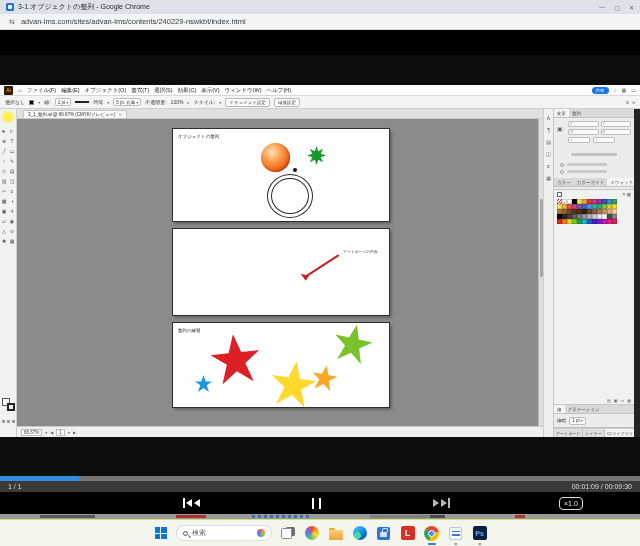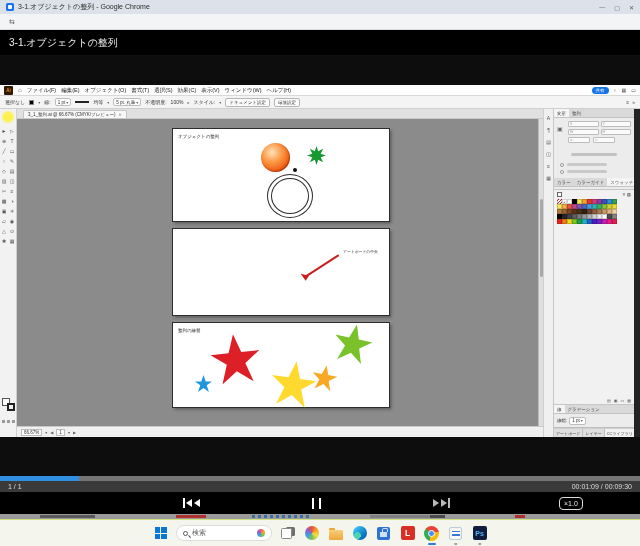--- a/index.html
+++ b/index.html
@@ -184,25 +184,23 @@
     <span class="t">3-1.オブジェクトの整列 - Google Chrome</span>
     <span class="wctrl">
       <span>—</span>
       <span>▢</span>
       <span>✕</span>
     </span>
   </div>
 
   <div class="urlbar">
     <span class="swap-ico">⇆</span>
-  </div>
-
-  <div class="pagehdr">
-    <span>3-1.オブジェクトの整列</span>
-  </div>
+    <span class="u">advan-lms.com/sites/advan-lms/contents/240229-nswkbt/index.html</span>
+  </div>
+
 
   <div class="video">
     <div class="ai">
 
       <div class="menubar">
         <span class="ai-logo">Ai</span>
         <span class="home-ico">⌂</span>
         <span id="menus" style="display:flex;gap:5px;">
             <span class="menu-item">ファイル(F)</span>
             <span class="menu-item">編集(E)</span>

